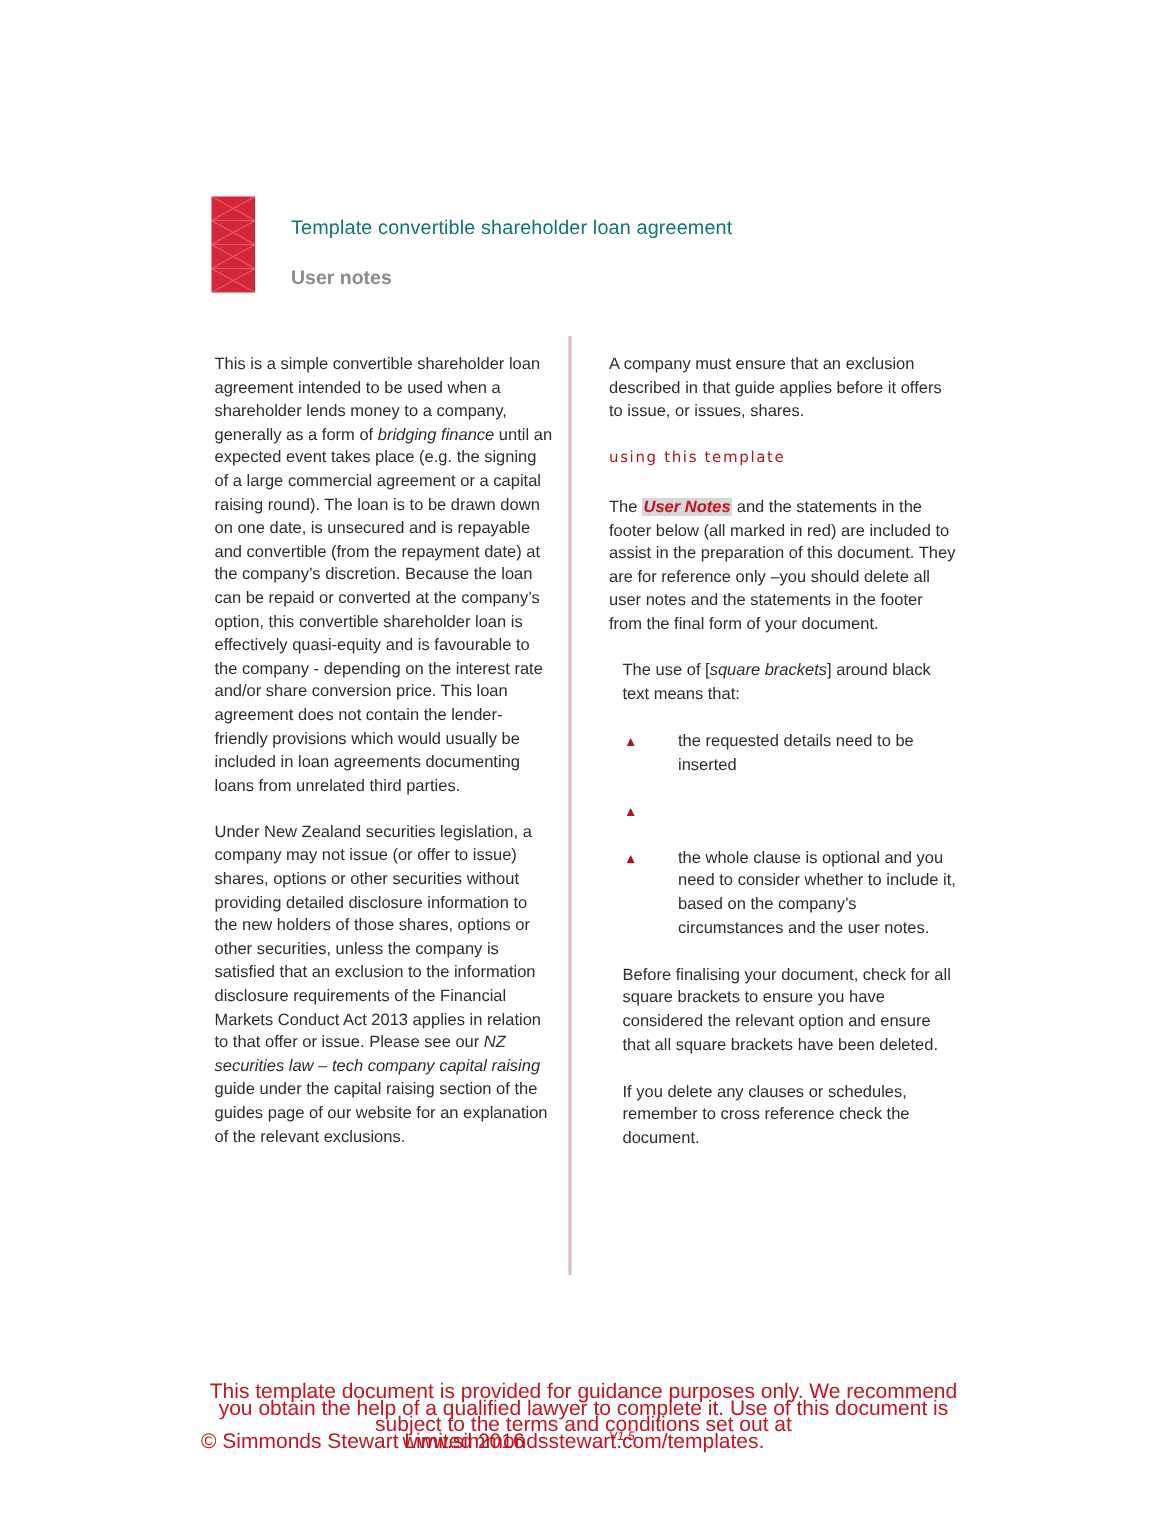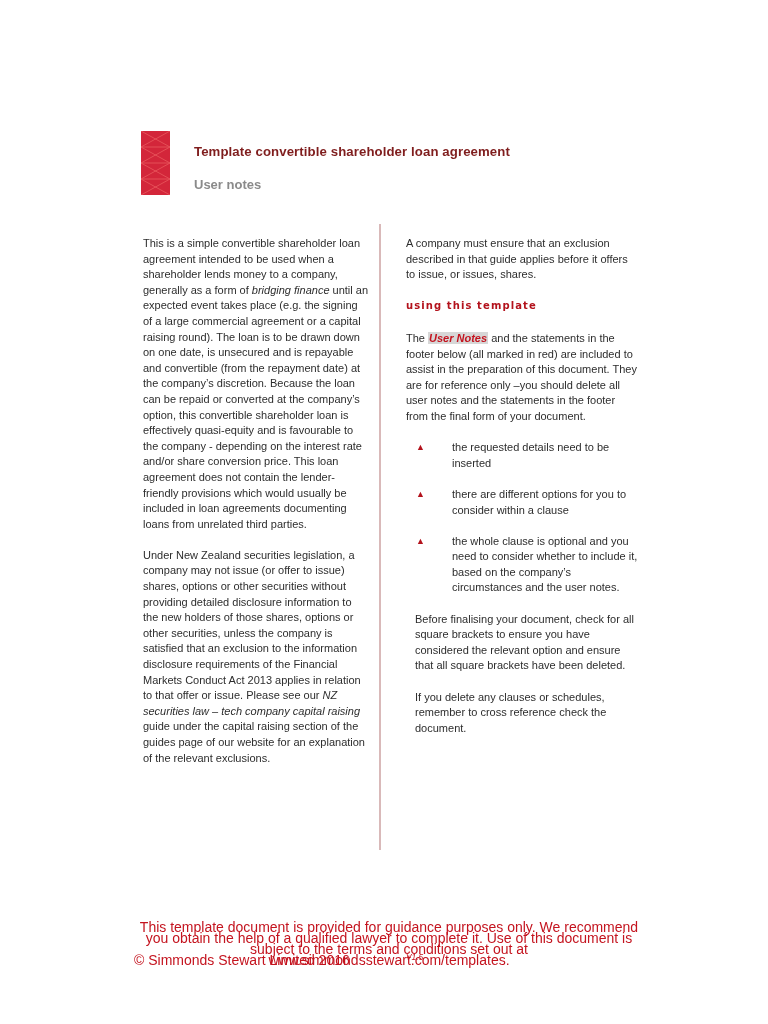--- a/index.html
+++ b/index.html
@@ -23,22 +23,22 @@
       height: 64px;
       background: #d3263a;
       overflow: hidden;
     }
     .logo-block svg { display: block; }
     .doc-title {
       position: absolute;
       left: 194px;
       top: 144px;
       font-size: 13.2px;
-      font-weight: bold;
-      color: #7f1d1d;
+      font-weight: normal;
+      color: #0f766e;
       letter-spacing: 0.1px;
       white-space: nowrap;
     }
     .doc-subtitle {
       position: absolute;
       left: 194px;
       top: 177px;
       font-size: 13px;
       font-weight: bold;
       color: #8a8a8a;
@@ -67,21 +67,21 @@
       position: absolute;
       left: 379px;
       top: 224px;
       width: 1.5px;
       height: 626px;
       background: #d9b9b9;
     }
     .section-heading {
       font-family: "DejaVu Sans", sans-serif;
       font-size: 10px;
-      font-weight: bold;
+      font-weight: normal;
       color: #b3121c;
       letter-spacing: 1.1px;
       margin: 6px 0 17px 0;
     }
     .highlight {
       background: #d7d7d7;
       color: #c4141f;
       font-weight: bold;
       font-style: italic;
       padding: 0 1px;
@@ -161,29 +161,29 @@
   <p><span>This is a simple convertible shareholder loan agreement intended to be used when a shareholder lends money to a company, generally as a form of </span><i>bridging finance</i><span> until an expected event takes place (e.g. the signing of a large commercial agreement or a capital raising round).  The loan is to be drawn down on one date, is unsecured and is repayable and convertible (from the repayment date) at the company’s discretion.  Because the loan can be repaid or converted at the company’s option, this convertible shareholder loan is effectively quasi-equity and is favourable to the company - depending on the interest rate and/or share conversion price.  This loan agreement does not contain the lender-friendly provisions which would usually be included in loan agreements documenting loans from unrelated third parties.</span></p>
   <p><span>Under New Zealand securities legislation, a company may not issue (or offer to issue) shares, options or other securities without providing detailed disclosure information to the new holders of those shares, options or other securities, unless the company is satisfied that an exclusion to the information disclosure requirements of the Financial Markets Conduct Act 2013 applies in relation to that offer or issue. Please see our </span><i>NZ securities law – tech company capital raising</i><span> guide under the capital raising section of the guides page of our website for an explanation of the relevant exclusions.</span></p>
 </div>
 
 <div class="col col-right">
   <p>A company must ensure that an exclusion described in that guide applies before it offers to issue, or issues, shares.</p>
   <div class="section-heading">using this template</div>
   <p><span>The </span><span class="highlight">User Notes</span><span> and the statements in the footer below (all marked in red) are included to assist in the preparation of this document. They are for reference only –you should delete all user notes and the statements in the footer from the final form of your document.</span></p>
 
   <div class="indent-block">
+    <p><span>The use of [</span><i>square brackets</i><span>] around black text means that:</span></p>
 
     <ul class="bullet-list">
       <li class="bullet-item">
         <span class="bullet-icon">▲</span>
         <span class="bullet-text">the requested details need to be inserted</span>
       </li>
       <li class="bullet-item">
         <span class="bullet-icon">▲</span>
-        <span class="bullet-text">there are different options for you to consider within a clause</span>
       </li>
       <li class="bullet-item">
         <span class="bullet-icon">▲</span>
         <span class="bullet-text">the whole clause is optional and you need to consider whether to include it, based on the company’s circumstances and the user notes.</span>
       </li>
     </ul>
 
     <p>Before finalising your document, check for all square brackets to ensure you have considered the relevant option and ensure that all square brackets have been deleted.</p>
     <p>If you delete any clauses or schedules, remember to cross reference check the document.</p>
   </div>

